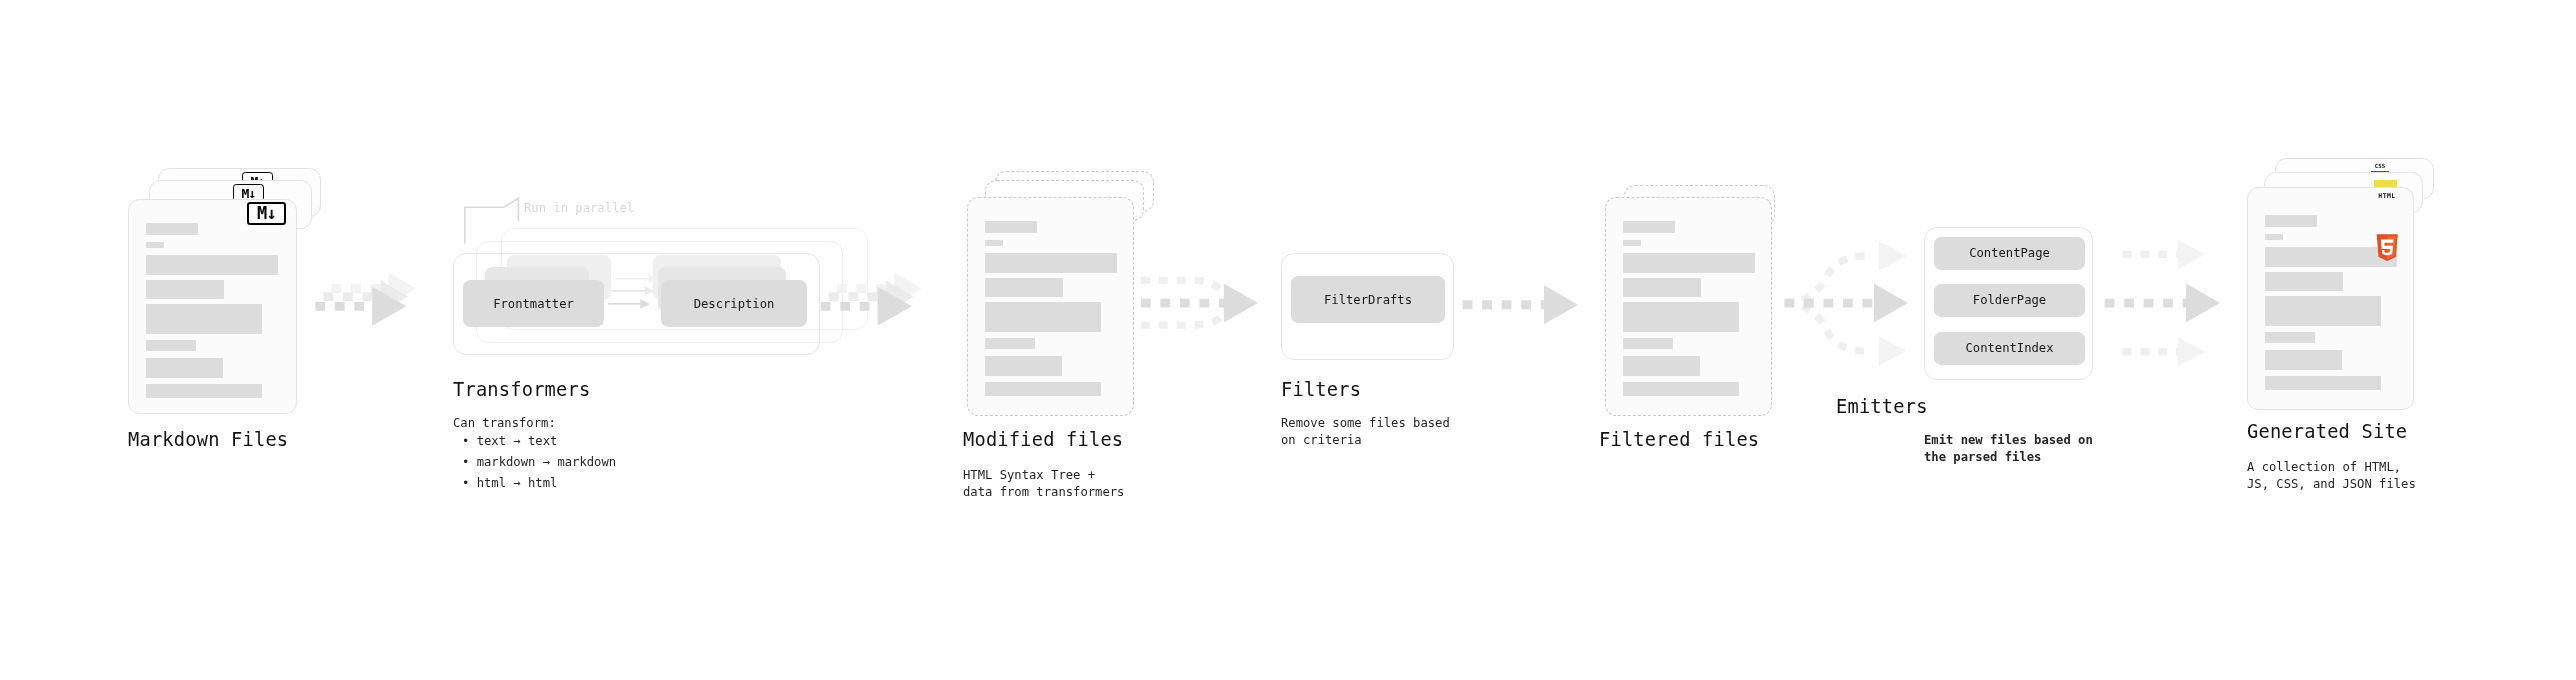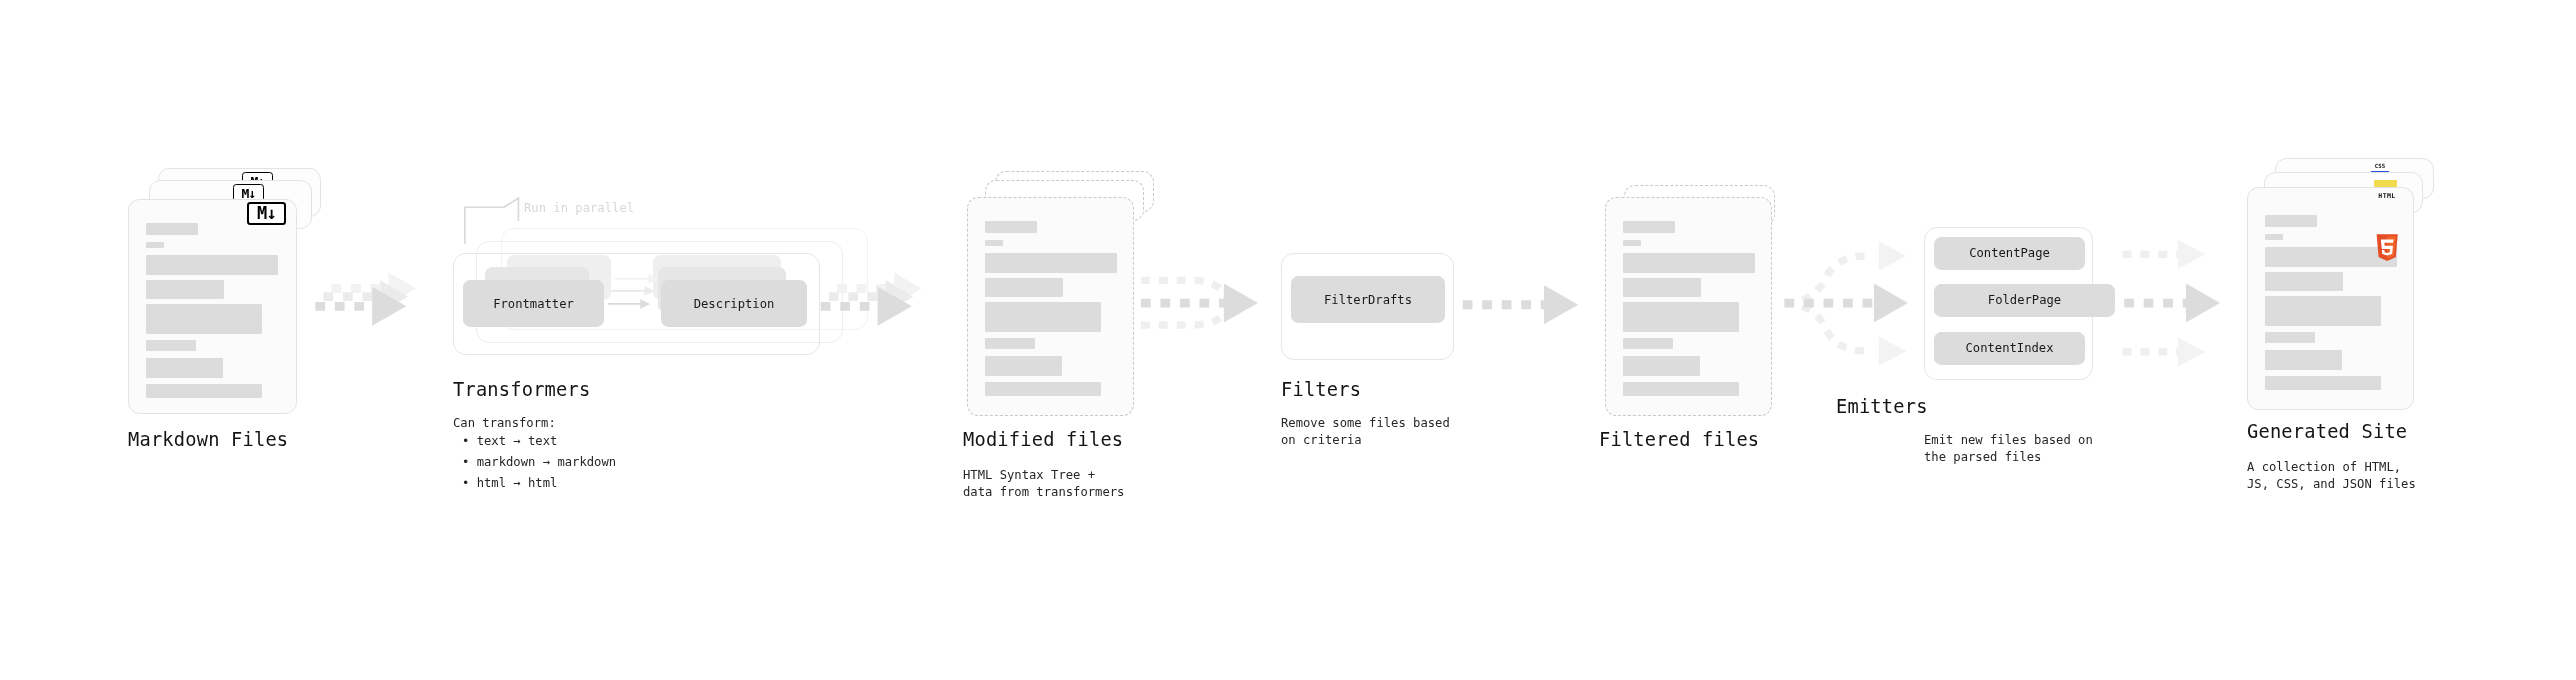--- a/index.html
+++ b/index.html
@@ -266,29 +266,29 @@
       <div class="bar" style="left:17px; top:184px; width:116px; height:14px;"></div>
     </div>
   </div>
   <div class="title" style="left:1599px; top:429px;">Filtered files</div>
 
   <div>
     <div class="groupbox" style="left:1924px; top:227px; width:169px; height:153px;"></div>
     <div class="chip" style="left:1934px; top:237px; width:151px; height:32.5px;">
       <span>ContentPage</span>
     </div>
-    <div class="chip" style="left:1934px; top:284px; width:181px; height:32.5px;">
+    <div class="chip" style="left:1934px; top:284px; width:151px; height:32.5px;">
       <span>FolderPage</span>
     </div>
     <div class="chip" style="left:1934px; top:332px; width:151px; height:32.5px;">
       <span>ContentIndex</span>
     </div>
   </div>
   <div class="title" style="left:1836px; top:396px;text-align:center;">Emitters</div>
-  <div class="subtitle" style="left:1924px; top:432px;">Emit new files based on
+  <div class="subtitle" style="left:1924px; top:432px;font-weight:bold;">Emit new files based on
 the parsed files</div>
 
   <div class="stack">
     <div class="page back2" style="left:2275px; top:158px; width:159px; height:41px;"></div>
     <div class="badge-css" style="left:2371px; top:164px; width:18px;">
       <span class="cssword">CSS</span>
       <span class="cssbar"></span>
     </div>
 
     <div class="page back1" style="left:2264px; top:172px; width:159px; height:41px;"></div>

